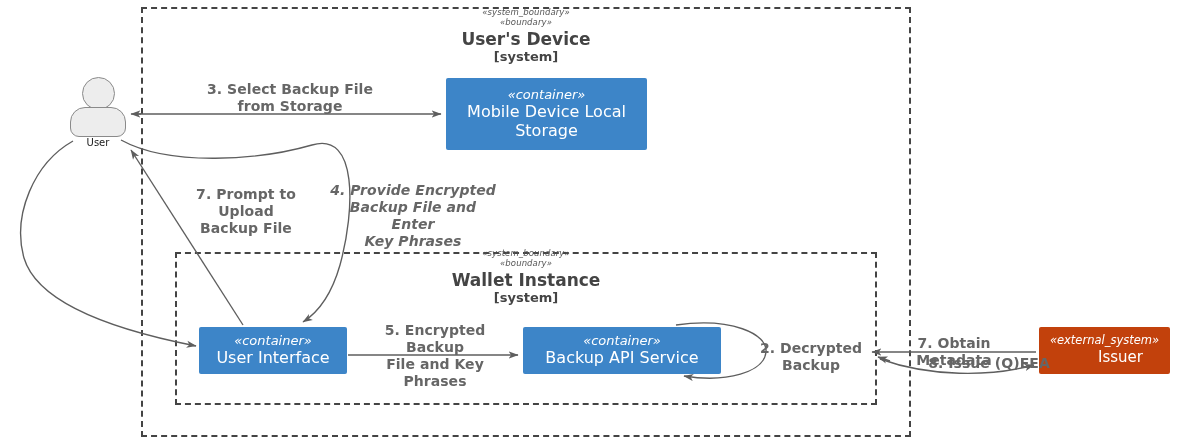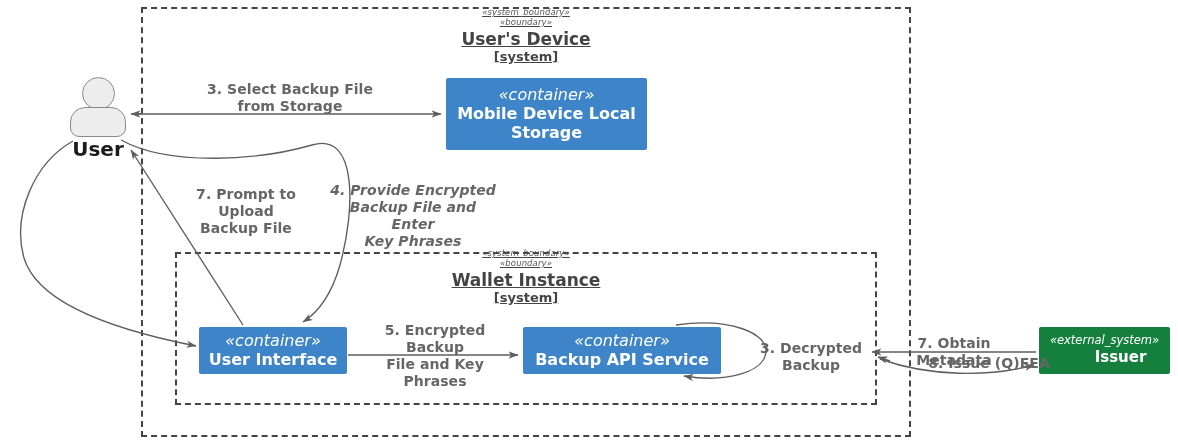--- a/index.html
+++ b/index.html
@@ -27,21 +27,20 @@
     position: absolute;
     border: 2px dashed #444444;
     box-sizing: border-box;
     background: transparent;
   }
   .boundary-hdr {
     position: absolute;
     text-align: center;
     line-height: 1.15;
     color: #444444;
-    text-decoration: underline;
   }
   .stereo-small {
     font-size: 8.5px;
     font-style: italic;
     color: #555555;
     letter-spacing: 0.1px;
   }
   .boundary-title {
     font-size: 17px;
     font-weight: bold;
@@ -60,31 +59,31 @@
     display: flex;
     flex-direction: column;
     align-items: center;
     justify-content: center;
     text-align: center;
     color: #ffffff;
     border-radius: 2px;
     padding: 2px 6px;
   }
   .container-box.blue { background: #3d85c8; }
-  .container-box.gray { background: #15803d; }
+  .container-box.gray { background: #c2410c; }
   .c-stereo {
-    font-size: 16px;
+    font-size: 13px;
     font-style: italic;
     color: #ffffff;
     line-height: 1.2;
     margin-bottom: 1px;
   }
   .c-name {
     font-size: 16px;
-    font-weight: bold;
+    font-weight: normal;
     color: #ffffff;
     line-height: 1.18;
   }
   .c-name.small { font-size: 15px; margin-left: 32px; }
   .actor-wrap {
     position: absolute;
     display: flex;
     flex-direction: column;
     align-items: center;
   }
@@ -99,25 +98,24 @@
   .actor-body {
     width: 56px;
     height: 30px;
     margin-top: -3px;
     background: #ededed;
     border: 1.4px solid #8a8a8a;
     box-sizing: border-box;
     border-radius: 15px 15px 9px 9px;
   }
   .actor-label {
-    font-size: 20px;
+    font-size: 10px;
     color: #1a1a1a;
     margin-top: 0px;
     font-family: "DejaVu Sans", sans-serif;
-    font-weight: bold;
   }
   .edge-label {
     position: absolute;
     text-align: center;
     font-size: 14px;
     font-weight: bold;
     color: #666666;
     line-height: 1.22;
     white-space: pre-line;
     letter-spacing: 0.05px;
@@ -207,20 +205,20 @@
   <div class="edge-label" style="left:200px; top:81px; width:180px;">3. Select Backup File
 from Storage</div>
 
   <div class="edge-label" style="left:330px; top:182px; width:166px;font-style:italic;">4. Provide Encrypted
 Backup File and Enter
 Key Phrases</div>
 
   <div class="edge-label" style="left:355px; top:322px; width:160px;">5. Encrypted Backup
 File and Key Phrases</div>
 
-  <div class="edge-label" style="left:758px; top:340px; width:106px;">3. Decrypted
+  <div class="edge-label" style="left:758px; top:340px; width:106px;">2. Decrypted
 Backup</div>
 
   <div class="edge-label" style="left:884px; top:335px; width:140px;">7. Obtain Metadata</div>
 
   <div class="edge-label" style="left:924px; top:355px; width:130px;">8. Issue (Q)EEA</div>
 
 </div>
 
 </body></html>

